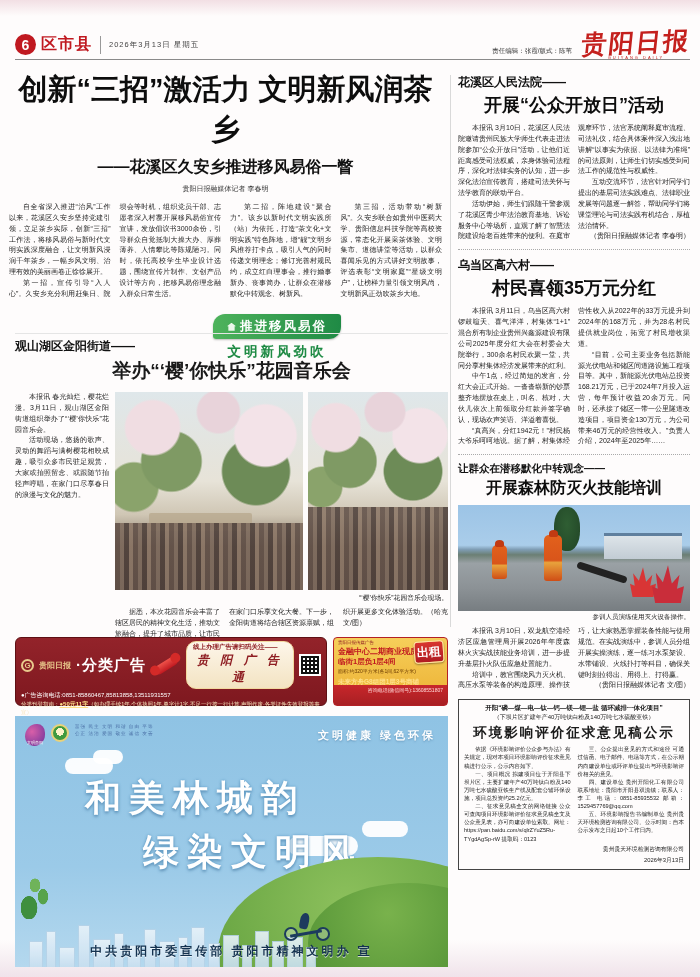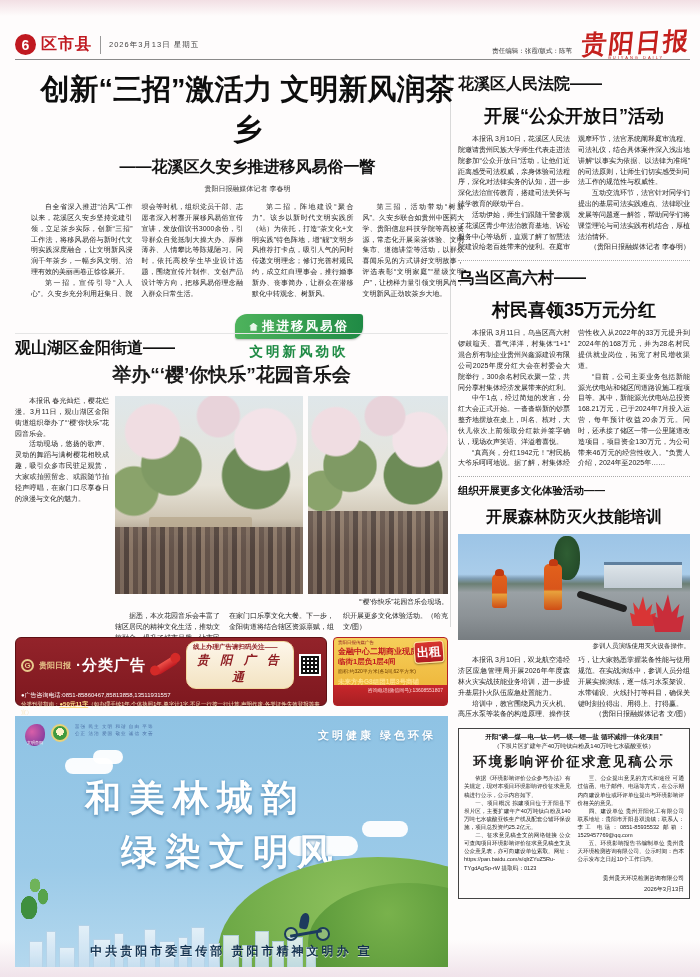--- a/index.html
+++ b/index.html
@@ -21,42 +21,42 @@
   .section-name{ color:#c01920; font-weight:900; font-size:16px; margin:0 8px 0 5px; letter-spacing:1px; }
   .hdr-sep{ width:1px; height:18px; background:#999; margin-right:8px; }
   .hdr-date{ font-size:7.5px; color:#444; letter-spacing:1px; }
   .hdr-right{ margin-left:auto; display:flex; align-items:flex-end; gap:10px; }
   .editors{ font-size:6.5px; color:#333; padding-bottom:4px; }
   .masthead{ color:#c4201d; font-family:"Liberation Serif","DejaVu Serif",serif;
         font-weight:900; font-size:25px; transform:skewX(-8deg) rotate(-2deg);
         letter-spacing:2px; line-height:1; }
   .masthead-en{ font-size:4px; color:#c4201d; text-align:center; letter-spacing:2px; }
   
-  .kicker{ font-weight:900; font-size:16px; color:#111; }
+  .kicker{ font-weight:900; font-size:12px; color:#111; }
   .para{ text-indent:2em; text-align:justify; }
   .bodytxt{ font-size:7px; line-height:1.55; color:#222; }
   .credit{ text-align:right; font-size:7px; color:#222; }
   .vline{ position:absolute; left:450px; top:75px; height:552px; width:1px; background:#d9d9d9; }
   
-  .main-art{ position:absolute; left:31px; top:70px; width:433px; }
+  .main-art{ position:absolute; left:9px; top:70px; width:433px; }
   .main-art h1{ font-size:29px; font-weight:900; letter-spacing:0; text-align:center; color:#0d0d0d; }
   .main-art h2{ font-size:16px; font-weight:900; text-align:center; margin-top:7px; color:#111; }
   .main-byline{ text-align:center; font-size:7px; color:#333; margin:6px 0 8px; }
   .main-body{ position:relative; height:178px; column-count:4; column-gap:9px; }
   .badge{ position:absolute; left:204px; top:112px; width:128px; text-align:center; }
   .badge-ribbon{ background:linear-gradient(90deg,#4eb35c,#1f8a45); color:#fff; font-weight:900;
         font-size:12.5px; border-radius:12px 3px 12px 3px; padding:3px 6px; letter-spacing:2px;
         box-shadow:0 1px 2px rgba(0,0,0,.25); display:flex; align-items:center; gap:4px; justify-content:center;}
   .badge-house{ width:9px; height:8px; background:#eaf7ea; clip-path:polygon(50% 0,100% 45%,85% 45%,85% 100%,15% 100%,15% 45%,0 45%); }
   .badge-sub{ color:#1f8a45; font-weight:700; font-size:13.5px; letter-spacing:3px; margin-top:3px;
         text-shadow:0 0 1px #d8efdc; }
   
   .rcol{ position:absolute; left:458px; top:74px; width:232px; }
   .r-art{ margin-bottom:6px; }
-  .r-title{ font-size:18px; font-weight:900; text-align:center; margin:9px 0 6px; color:#0d0d0d; }
+  .r-title{ font-size:18px; font-weight:900; text-align:center; margin:2px 0 6px; color:#0d0d0d; }
   .r-title.small{ font-size:16px; }
   .r-body{ column-count:2; column-gap:8px; }
   .dotline{ border-top:1px dotted #aaa; margin:7px 0; }
   .ff-photo{ position:relative; width:232px; height:106px; margin:4px 0 2px; overflow:hidden;
         background:linear-gradient(180deg,#9cc4e6 0,#aacdea 38%,#7f9db4 42%,#6b7f74 47%,#9aa1a5 55%,#8c9296 78%,#777d81 100%); }
   .ff-tree{ position:absolute; left:96px; top:2px; width:26px; height:44px; background:radial-gradient(ellipse at 50% 40%,#2f5e33,#254c2a 70%); border-radius:45%; }
   .ff-bldg{ position:absolute; right:8px; top:28px; width:78px; height:26px; background:linear-gradient(#dde4e9,#c2ccd4); border-top:3px solid #5f7f9e; }
   .ff-man{ position:absolute; width:15px; height:34px; border-radius:5px 5px 3px 3px;
         background:linear-gradient(180deg,#e2611c 0,#d9551a 55%,#e8a23c 60%,#cf4d15 100%); }
   .ff-man::before{ content:""; display:block; width:9px; height:7px; margin:-5px auto 0; background:#c23a12; border-radius:50% 50% 20% 20%; }
@@ -139,21 +139,21 @@
   .cloud{ position:absolute; background:#fff; border-radius:20px; opacity:.95; }
   .psa-logos{ position:absolute; left:10px; top:8px; display:flex; gap:6px; align-items:flex-start; }
   .logo-flower{ width:20px; height:22px; background:radial-gradient(circle at 35% 35%,#d95fa8,#8a3f9e 70%);
         border-radius:60% 40% 55% 45%; }
   .logo-flower div{ font-size:4px; color:#fff; text-align:center; margin-top:16px; }
   .logo-round{ width:18px; height:18px; border-radius:50%; background:radial-gradient(circle at 50% 42%,#fdf3c8 0 35%,#3f9a3f 36%); border:2px solid #e9d27a; }
   .core-values{ font-size:4.6px; color:#4a6fa5; line-height:1.5; letter-spacing:1px; width:80px; }
   .psa-slogan{ position:absolute; right:12px; top:12px; color:#fff; font-weight:900; font-size:11px; letter-spacing:3px; text-shadow:0 1px 2px rgba(70,120,160,.6);text-align:right; }
   .psa-main{ position:absolute; left:70px; top:55px; color:#fff; font-weight:900; font-size:36px; letter-spacing:8px;
         text-shadow:0 0 3px #5f9cc7,0 2px 3px rgba(60,110,150,.55); line-height:1.5; }
-  .psa-main .l2{ margin-left:36px; }
+  .psa-main .l2{ margin-left:58px; }
   .hill{ position:absolute; border-radius:50%; }
   .hill1{ width:320px; height:190px; right:-90px; bottom:-80px; background:radial-gradient(circle at 40% 25%,#8cc05c,#5f9e3c 75%); }
   .hill2{ width:200px; height:120px; right:-60px; bottom:-36px; background:radial-gradient(circle at 40% 25%,#79b24c,#4f8f33 75%); }
   .plant{ position:absolute; left:6px; bottom:48px; width:40px; height:56px;
         background:radial-gradient(ellipse at 20% 80%,#3f8f3f 0 18%,transparent 19%),
                    radial-gradient(ellipse at 55% 60%,#57a34b 0 16%,transparent 17%),
                    radial-gradient(ellipse at 35% 40%,#6fb35a 0 14%,transparent 15%); }
   .skyline{ position:absolute; left:0; right:0; bottom:0; height:46px; display:flex; align-items:flex-end; gap:3px; padding:0 14px; opacity:.9; }
   .skyline div{ background:linear-gradient(#e9f3fa,#c8dff0); border:1px solid #b7d3e8; border-bottom:none; }
   .cyclist{ position:absolute; right:118px; bottom:26px; width:46px; height:30px; }
@@ -226,21 +226,21 @@
         <p class="para">本报讯 3月11日，乌当区高六村锣鼓喧天、喜气洋洋，村集体“1+1”混合所有制企业贵州兴鑫源建设有限公司2025年度分红大会在村委会大院举行，300余名村民欢聚一堂，共同分享村集体经济发展带来的红利。</p>
         <p class="para">中午1点，经过简短的发言，分红大会正式开始。一沓沓崭新的钞票整齐地摆放在桌上，叫名、核对，大伙儿依次上前领取分红款并签字确认，现场欢声笑语、洋溢着喜悦。</p>
         <p class="para">“真高兴，分红1942元！”村民杨大爷乐呵呵地说。据了解，村集体经营性收入从2022年的33万元提升到2024年的168万元，并为28名村民提供就业岗位，拓宽了村民增收渠道。</p>
         <p class="para">“目前，公司主要业务包括新能源光伏电站和储区间道路设施工程项目等。其中，新能源光伏电站总投资168.21万元，已于2024年7月投入运营，每年预计收益20余万元。同时，还承接了储区一带一公里隧道改造项目，项目资金130万元，为公司带来46万元的经营性收入。”负责人介绍，2024年至2025年……</p>
       </div>
     </div>
 
     <div class="dotline"></div>
 
     <div class="r-art">
-      <div class="kicker" style="font-size:10.5px">组织开展更多文化体验活动——</div>
+      <div class="kicker" style="font-size:10.5px">让群众在潜移默化中转观念——</div>
       <div class="r-title small">开展森林防灭火技能培训</div>
       <div class="ff-photo">
         <div class="ff-tree"></div>
         <div class="ff-bldg"></div>
         <div class="ff-man" style="left:34px;top:40px"></div>
         <div class="ff-man" style="left:86px;top:30px;height:46px;width:18px"></div>
         <div class="ff-hose"></div>
         <div class="ff-flame" style="right:34px;bottom:14px"></div>
         <div class="ff-flame" style="right:6px;bottom:8px;width:32px;height:38px;background:#c92d3a"></div>
       </div>

